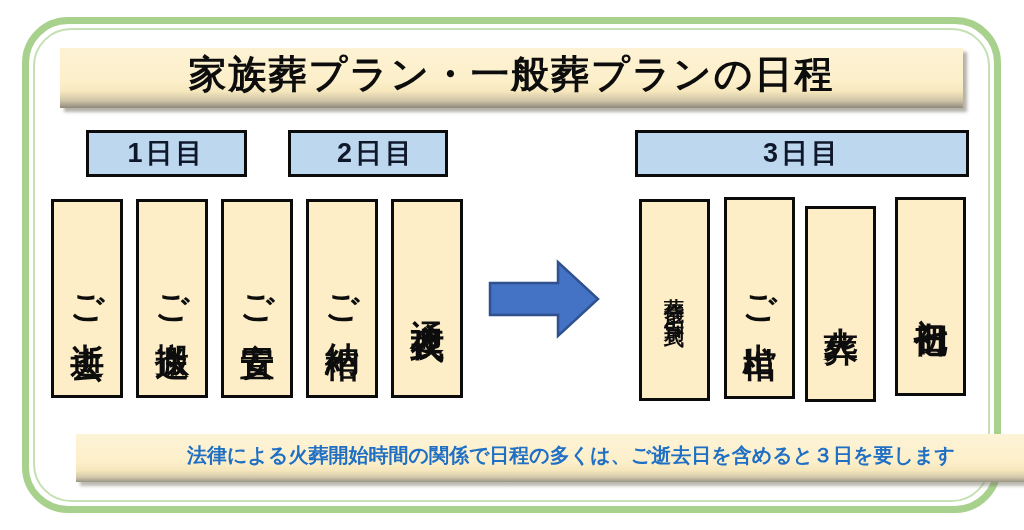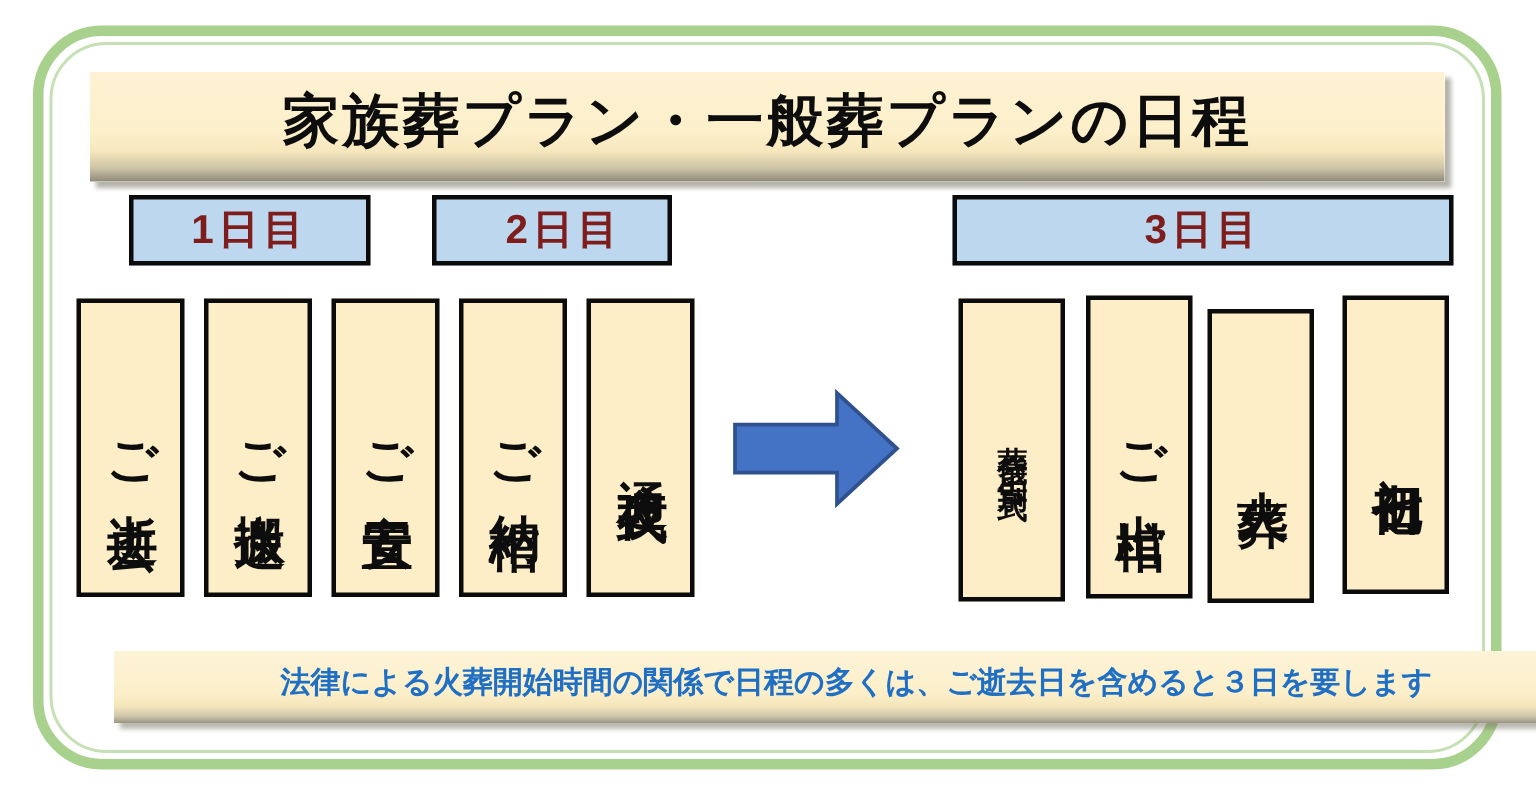--- a/index.html
+++ b/index.html
@@ -44,21 +44,21 @@
     border-radius: 38px;
     background: transparent;
   }
 
   
   .title-box {
     position: absolute;
     left: 60px;
     top: 48px;
     width: 903px;
-    height: 73px;
+    height: 60px;
     box-sizing: border-box;
     background: linear-gradient(to bottom,
         #fdf2d3 0%,
         #fcefca 55%,
         #f6e7bd 72%,
         #cdc3a6 88%,
         #8f897a 100%);
     box-shadow: 4px 4px 3px rgba(120,115,100,0.55);
     display: flex;
     align-items: center;
@@ -80,21 +80,21 @@
     box-sizing: border-box;
     background: #bdd7ee;
     border: 3px solid #0b0b0b;
     display: flex;
     align-items: center;
     justify-content: center;
   }
   .day-text {
     font-size: 27px;
     font-weight: bold;
-    color: #7f1d1d;
+    color: #0f172a;
     letter-spacing: 3px;
     line-height: 1;
     white-space: nowrap;
   }
 
   #day-box-1 { left: 86px;  top: 130px; width: 161px; height: 47px; }
   #day-box-2 { left: 288px; top: 130px; width: 160px; height: 47px; padding-left: 16px; }
   #day-box-3 { left: 635px; top: 130px; width: 334px; height: 47px; }
 
   

